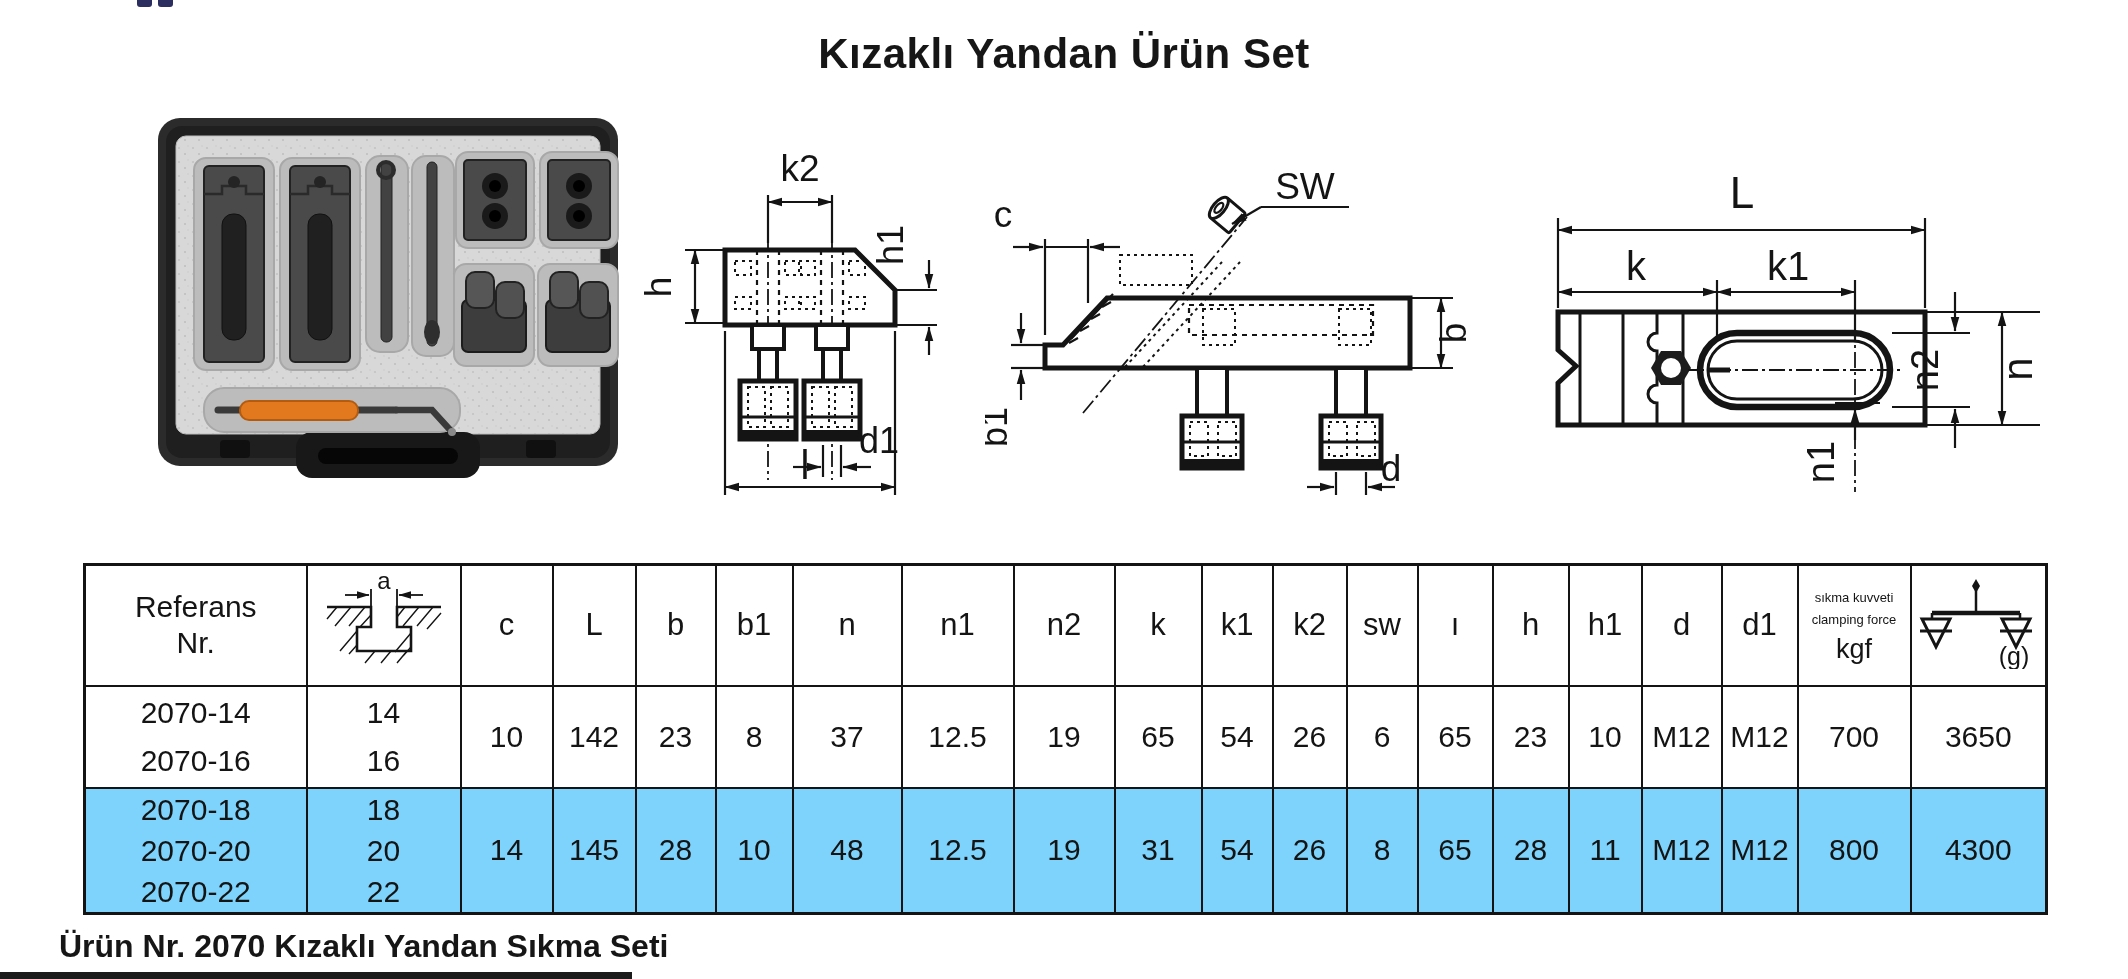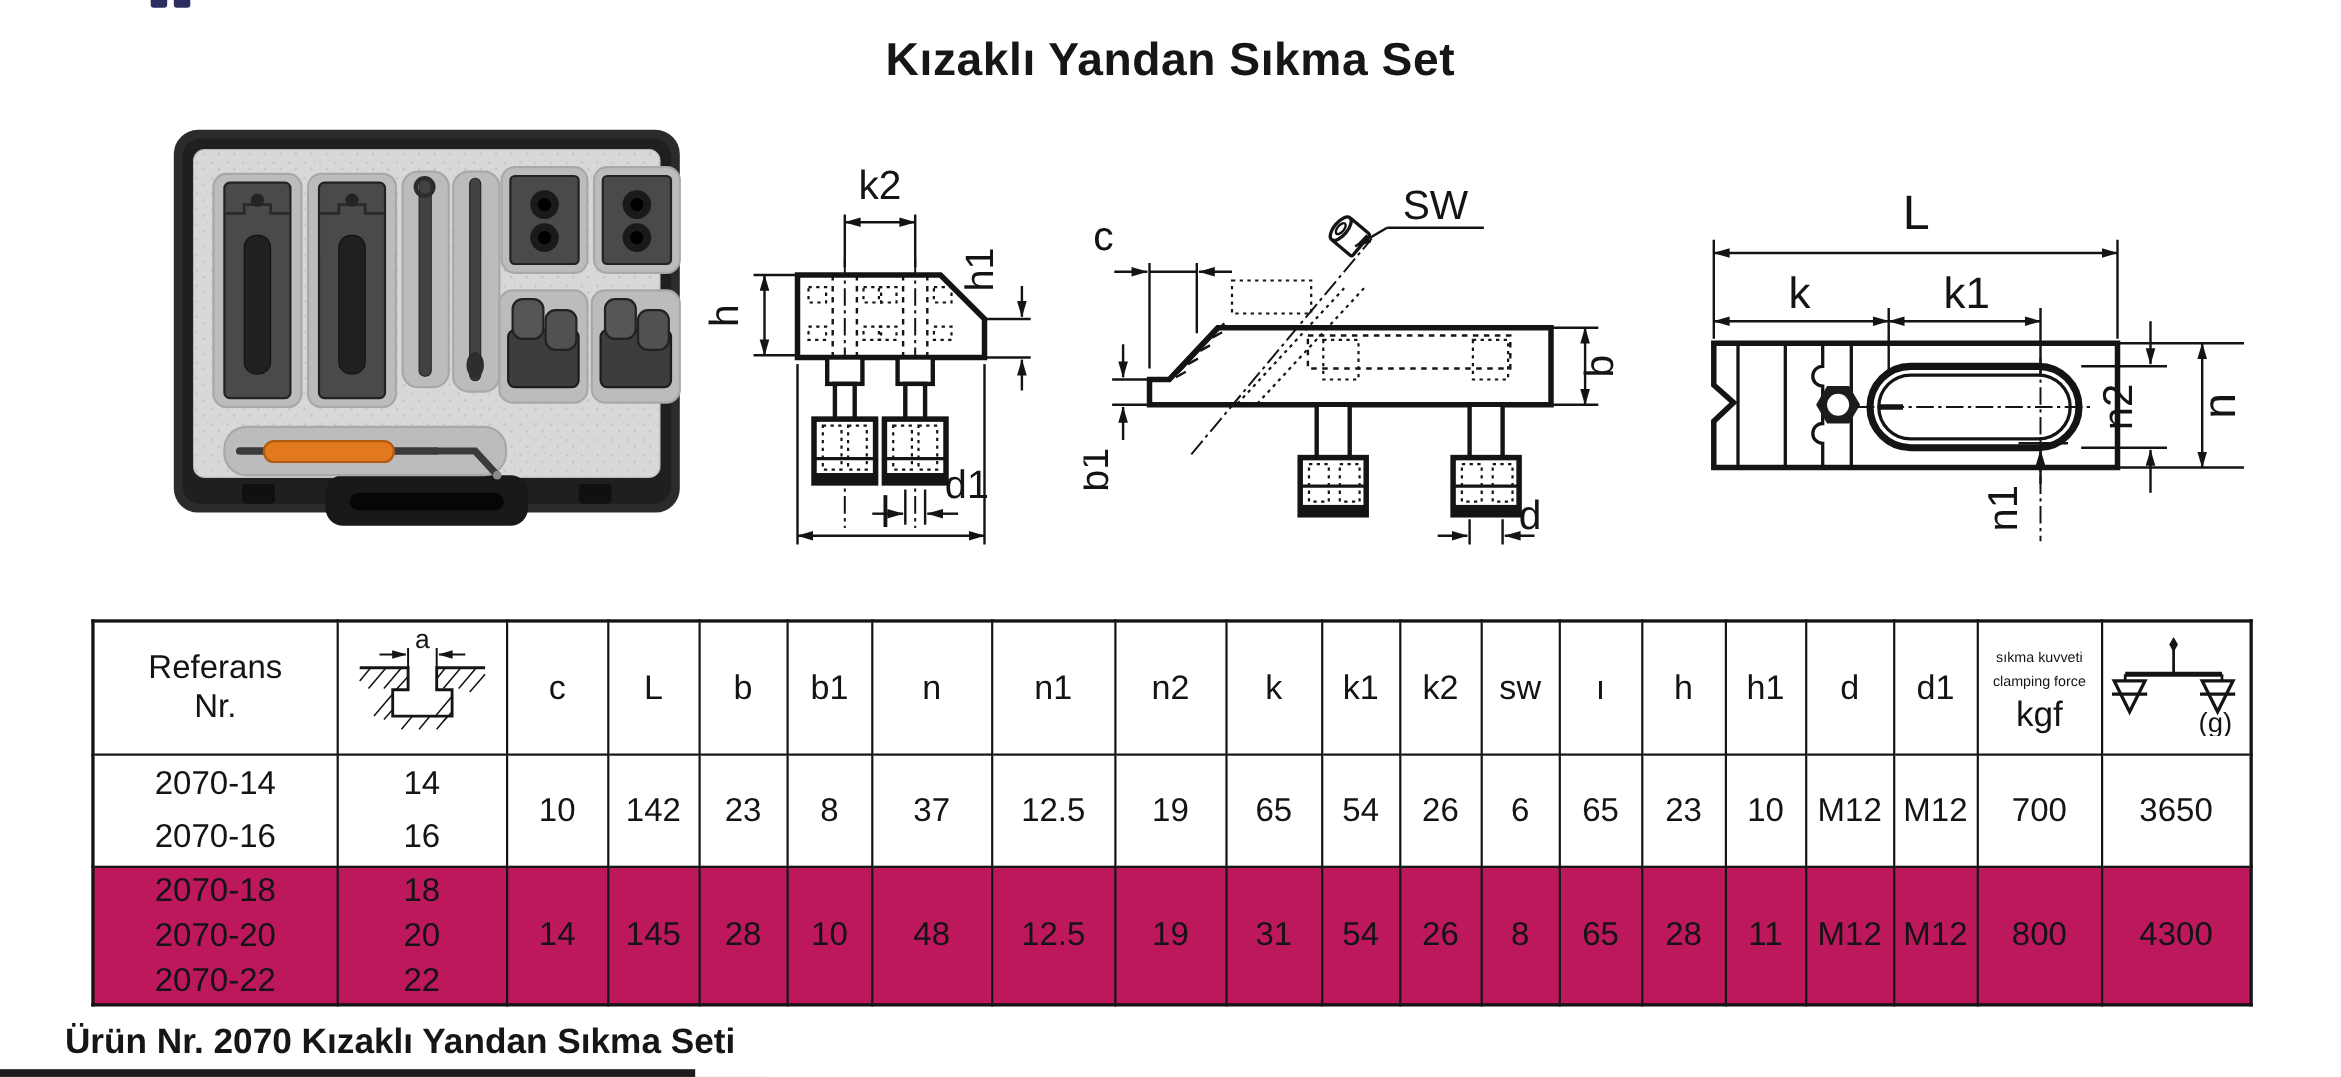--- a/index.html
+++ b/index.html
@@ -36,41 +36,41 @@
         border-collapse:collapse;table-layout:fixed;}
   .spec,
   .spec th,.spec td{border:2.5px solid #141414;}
   .spec{border-width:3px;}
   .spec th,.spec td{padding:0;text-align:center;vertical-align:middle;
         font-weight:normal;font-size:30px;color:#141414;background:#fff;}
   .spec th{font-size:31px;}
   tr.r-head{height:121px;}
   tr.r-g1{height:102px;}
   tr.r-g2{height:126px;}
-  tr.r-g2 td{background:#be185d;}
+  tr.r-g2 td{background:#7dd3fc;}
   .refcell div{line-height:48px;}
   .r-g2 .refcell div{line-height:41px;}
   .force-h div{font-size:13px;line-height:22px;}
-  .force-h .kgf{font-size:32px;line-height:30px;margin-top:3px;}
+  .force-h .kgf{font-size:27px;line-height:30px;margin-top:3px;}
   .ref-h div{font-size:30px;line-height:36px;}
 
   .footer-note{position:absolute;left:59px;top:928px;font-size:32px;font-weight:bold;color:#161616;}
   .bottom-bar{position:absolute;left:0;top:972px;width:632px;height:7px;background:#1b1b1b;}
 </style>
 </head>
 <body>
 
 <div class="page">
 
   <div class="logo-remnant">
       <i></i>
       <i></i>
     </div>
 
-  <h1 class="title">Kızaklı Yandan Sıkma Set</h1>
+  <h1 class="title">Kızaklı Yandan Ürün Set</h1>
 
   <div class="photo-wrap">
     <svg width="480" height="390" viewBox="0 0 480 390">
       <defs>
         <pattern id="speck" width="14" height="14" patternUnits="userSpaceOnUse">
           <rect width="14" height="14" fill="#d8d8d8"></rect>
           <circle cx="3" cy="4" r="1.1" fill="#c3c3c3"></circle>
           <circle cx="9" cy="10" r="1" fill="#bdbdbd"></circle>
           <circle cx="12" cy="2" r="0.8" fill="#cccccc"></circle>
         </pattern>

